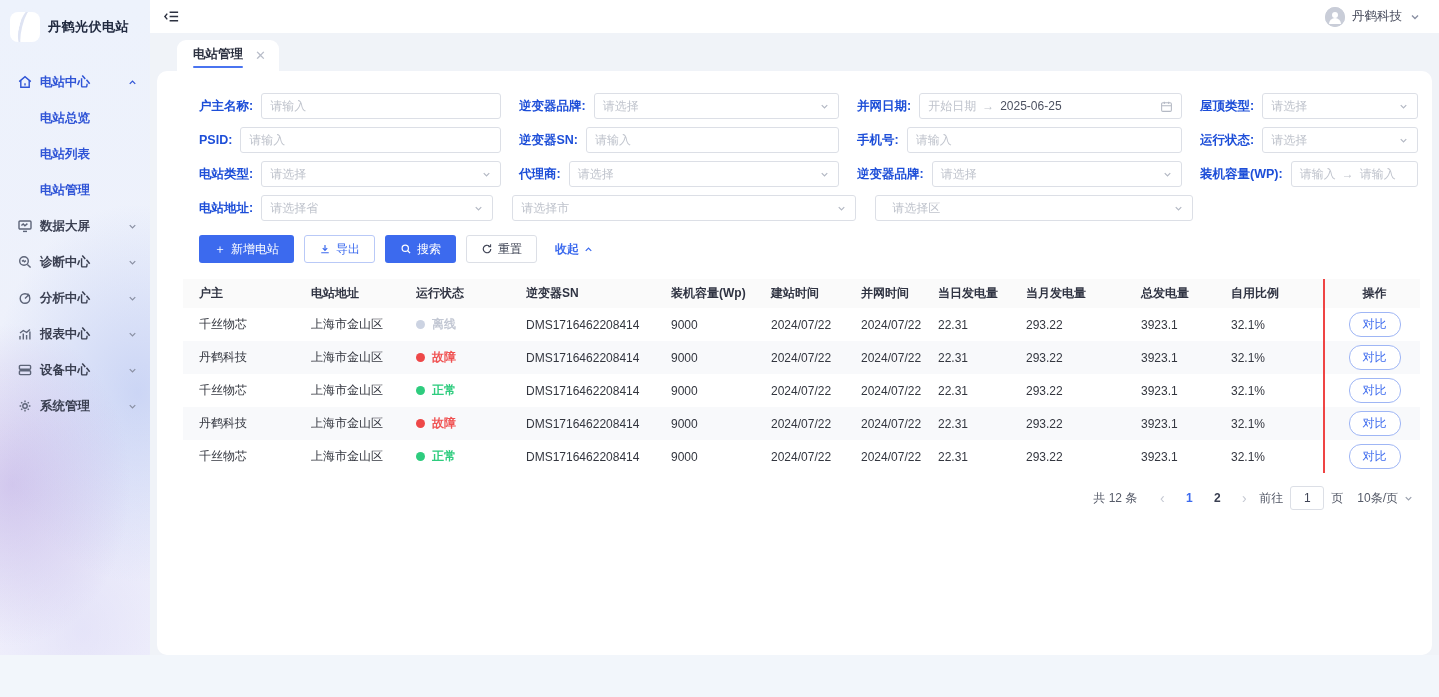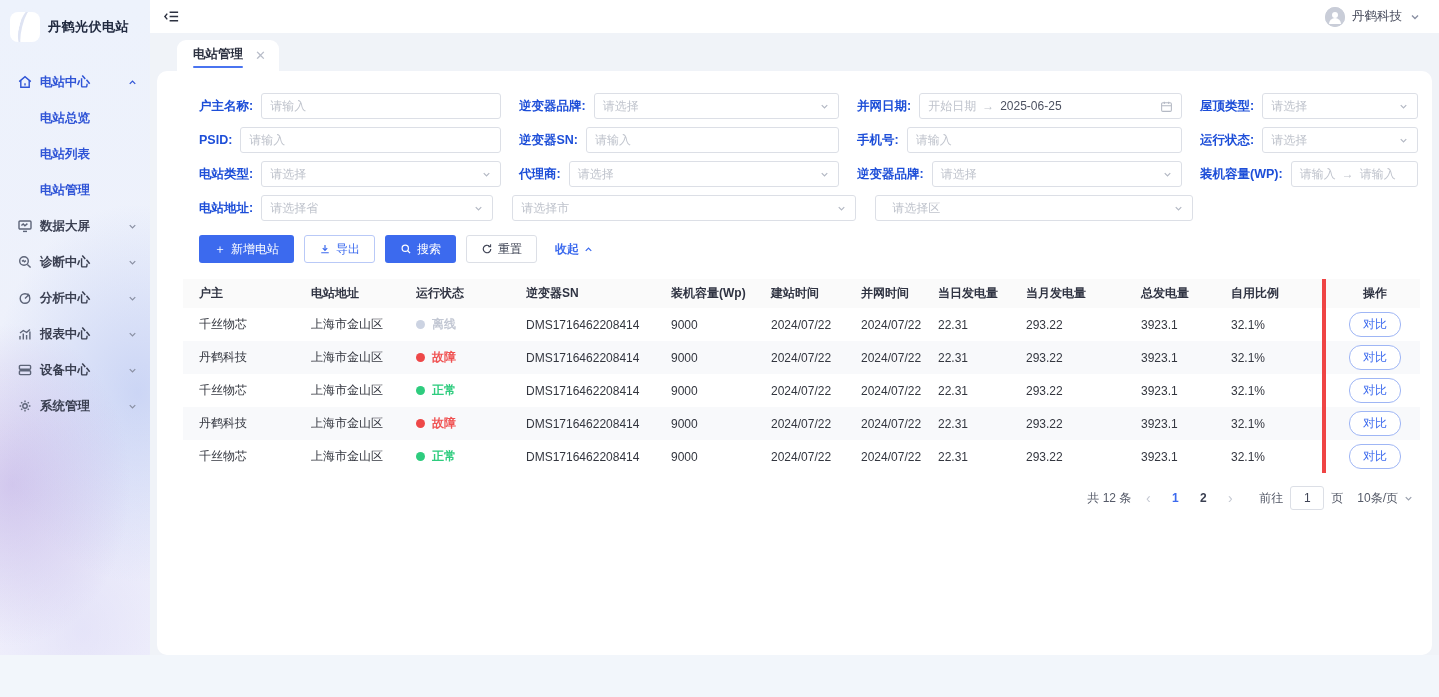--- a/index.html
+++ b/index.html
@@ -70,35 +70,35 @@
   .btn.primary { background:#3c6aee; color:#fff; }
   .btn.plain { background:#fff; border-color:#b9c9f7; color:#3c6aee; }
   .btn.default { background:#fff; border-color:#dcdfe6; color:#3f4455; }
   .link-collapse { display:inline-flex; align-items:center; gap:4px; color:#3c6aee; font-size:12px; font-weight:bold; margin-left:8px; cursor:pointer; }
 
   
   table { border-collapse:collapse; width:1237px; table-layout:fixed; }
   thead th { background:#fafafa; height:29px; font-size:12px; font-weight:bold; color:#2f3342; text-align:left; padding:0 6px 0 16px; white-space:nowrap; }
   tbody td { height:33px; font-size:12px; color:#33363f; padding:0 6px 0 16px; white-space:nowrap; overflow:hidden; }
   tbody tr:nth-child(even) td { background:#f8f9fb; }
-  th.op, td.op { text-align:center; border-left:4px solid #ef4444; padding-left:10px; }
+  th.op, td.op { text-align:center; border-left:2px solid #ef4444; padding-left:10px; }
   .status { display:inline-flex; align-items:center; gap:7px; font-weight:bold; }
   .dot { width:9px; height:9px; border-radius:50%; display:inline-block; }
   .st-offline .dot { background:#ccd3e2; } .st-offline em { color:#c3c8d4; font-style:normal; }
   .st-fault .dot { background:#ee4848; } .st-fault em { color:#f05252; font-style:normal; }
   .st-normal .dot { background:#2ecc7e; } .st-normal em { color:#2ecc7e; font-style:normal; }
   .compare-btn { display:inline-block; border:1px solid #9fb6f5; color:#3c6aee; font-size:12px; padding:3px 13px; border-radius:12px; background:#fff; cursor:pointer; }
 
   
   .pagination { display:flex; align-items:center; justify-content:flex-end; gap:4px; margin:13px 4px 0 0; font-size:12px; color:#555a68; }
-  .pg-total { margin-right:2px; }
+  .pg-total { margin-right:10px; }
   .pg-arrow { color:#c4c8d2; width:22px; text-align:center; font-size:14px; cursor:pointer; }
   .pg-num { width:24px; text-align:center; cursor:pointer; font-weight:bold; color:#3a3f51; }
   .pg-num.current { color:#3c6aee; }
-  .pg-goto { margin-left:14px; display:flex; align-items:center; gap:7px; }
+  .pg-goto { display:flex; align-items:center; gap:7px; }
   .pg-goto input { width:34px; height:24px; border:1px solid #dcdfe6; border-radius:3px; text-align:center; font-size:12px; color:#3f4455; outline:none; }
   .pg-size { margin-left:10px; display:inline-flex; align-items:center; gap:5px; cursor:pointer; }
   .pg-size .chev { color:#9aa0ad; display:inline-flex; }
 
   .footer { height:42px; background:#f2f6fb; width:1439px; }
   svg { display:block; }
 </style>
 </head>
 <body>
 

